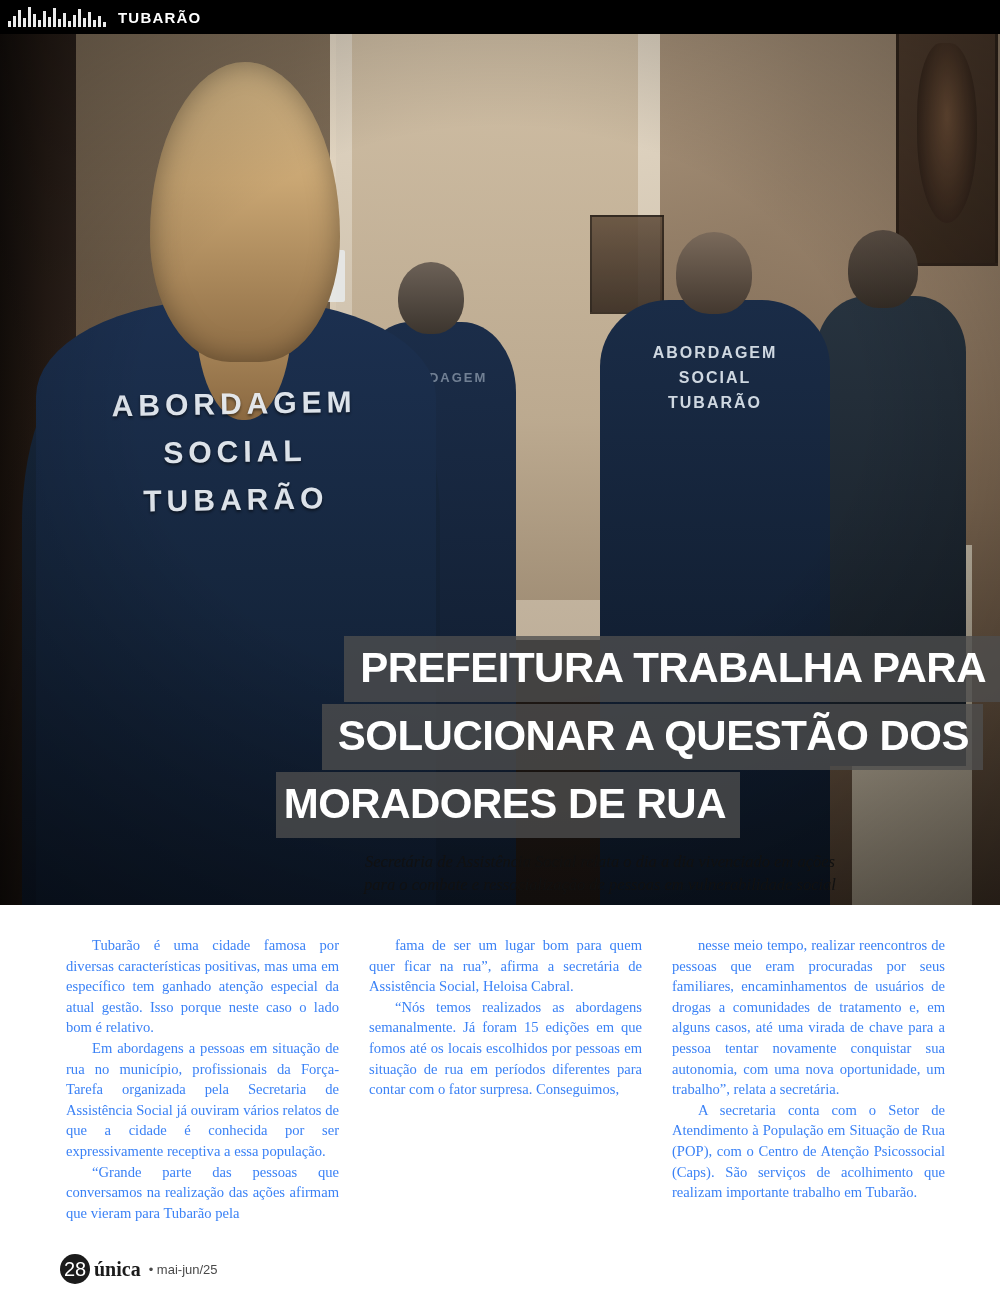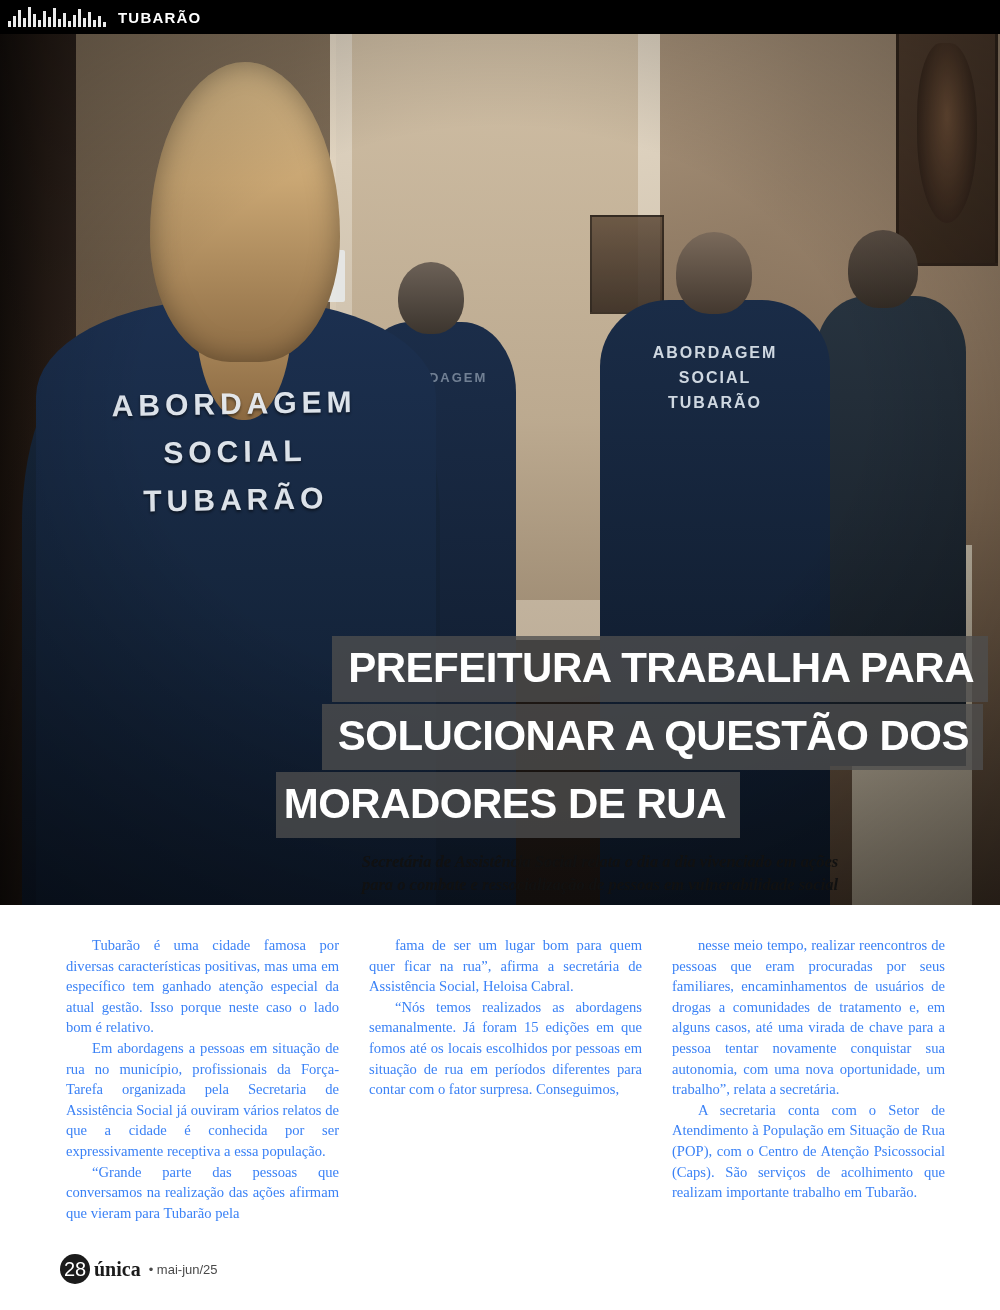--- a/index.html
+++ b/index.html
@@ -231,32 +231,32 @@
     background: rgba(78,78,78,0.78);
     color: #fff;
     font-family: "Liberation Sans", sans-serif;
     font-weight: 700;
     font-size: 42px;
     line-height: 1;
     letter-spacing: -0.5px;
     padding: 11px 14px 13px 16px;
     margin: 0 0 2px 0;
   }
-  .headline .l1 { margin-right: 12px; }
+  .headline .l1 { margin-right: 0px; }
   .headline .l2 { margin-right: 17px; }
   .headline .l3 { margin-right: 260px; padding-left: 8px; }
 
   
   .deck {
     position: absolute;
     left: 200px; top: 850px; width: 800px;
     text-align: center;
     font-family: "Liberation Serif", serif;
     font-style: italic;
-    font-weight: 700;
+    font-weight: 400;
     font-size: 16.5px;
     line-height: 23px;
     color: #111;
   }
 
   
   .columns {
     position: absolute;
     left: 66px; top: 935px; width: 880px; height: 320px;
     display: flex;

